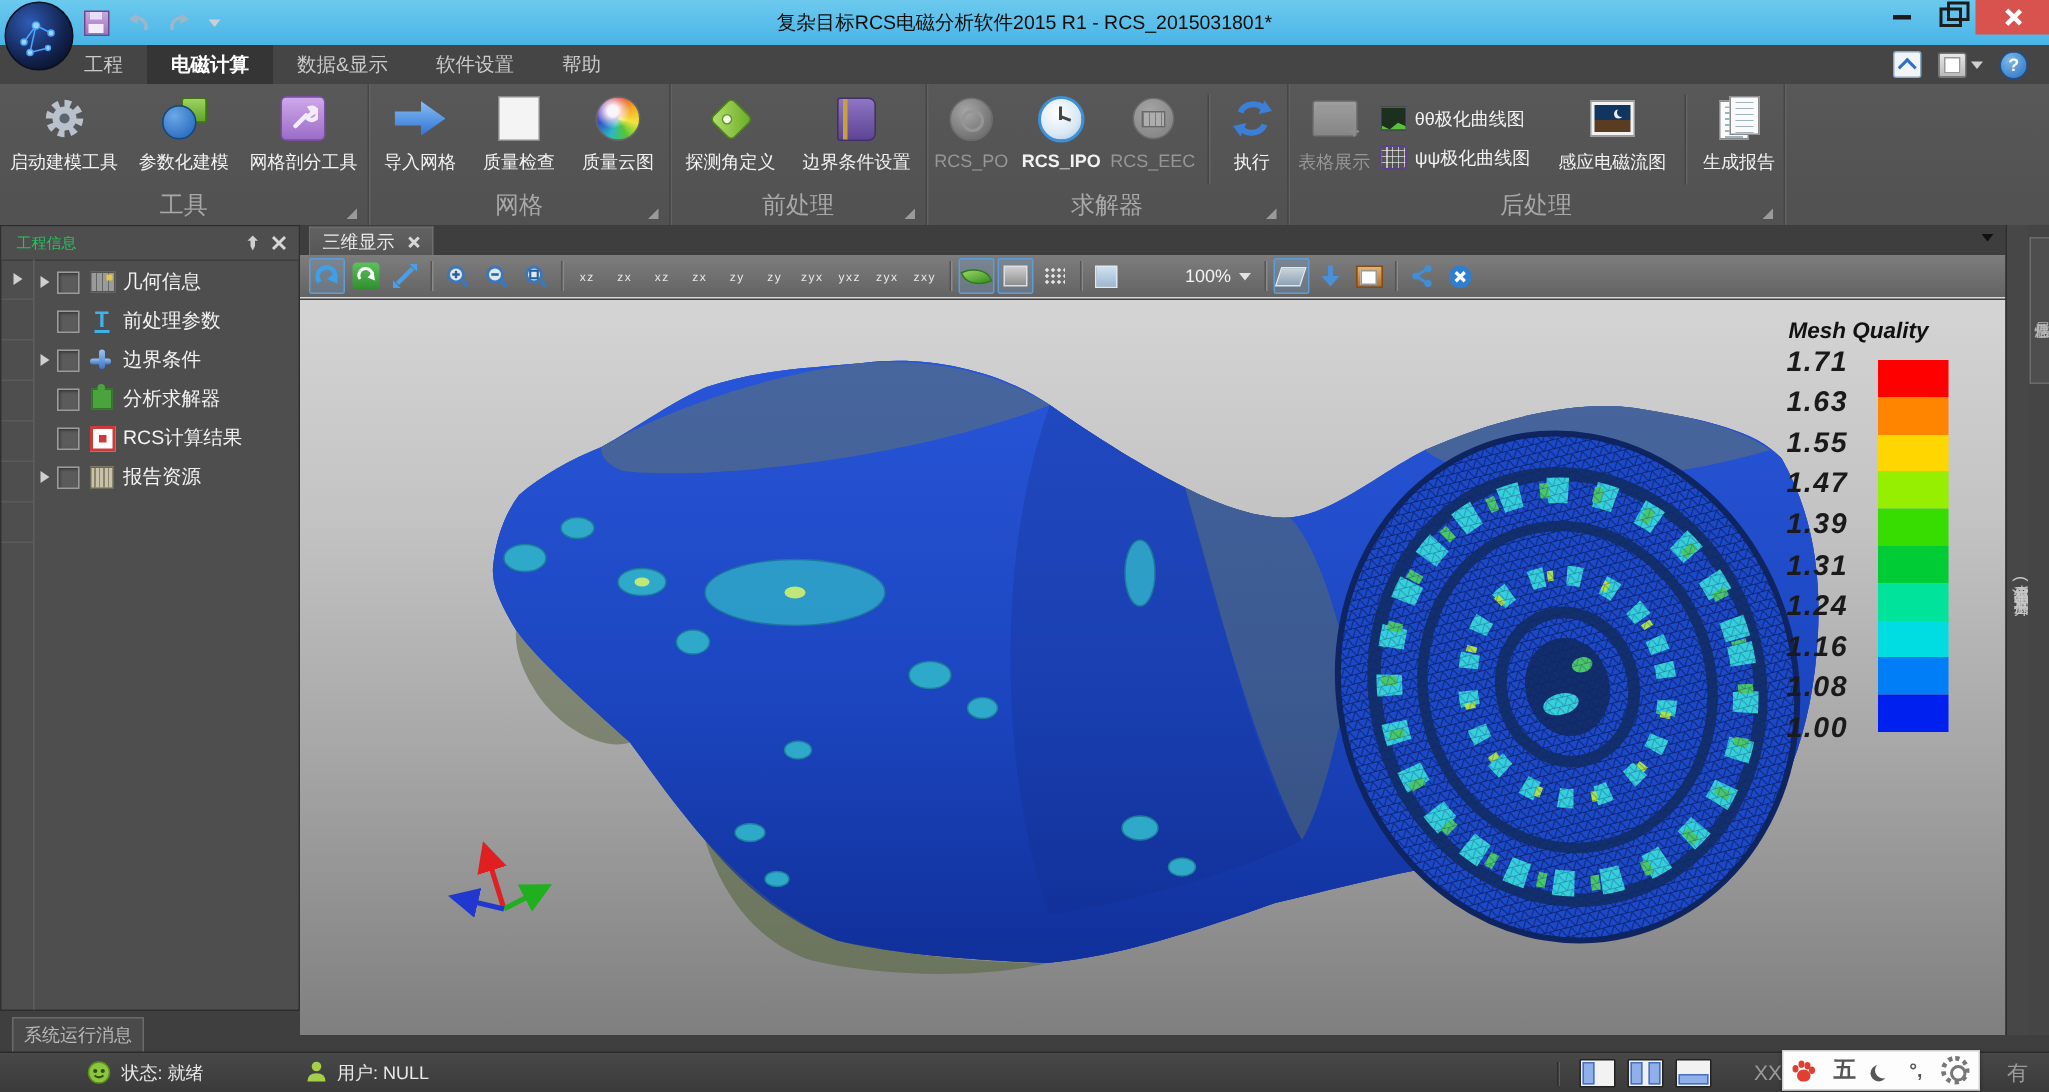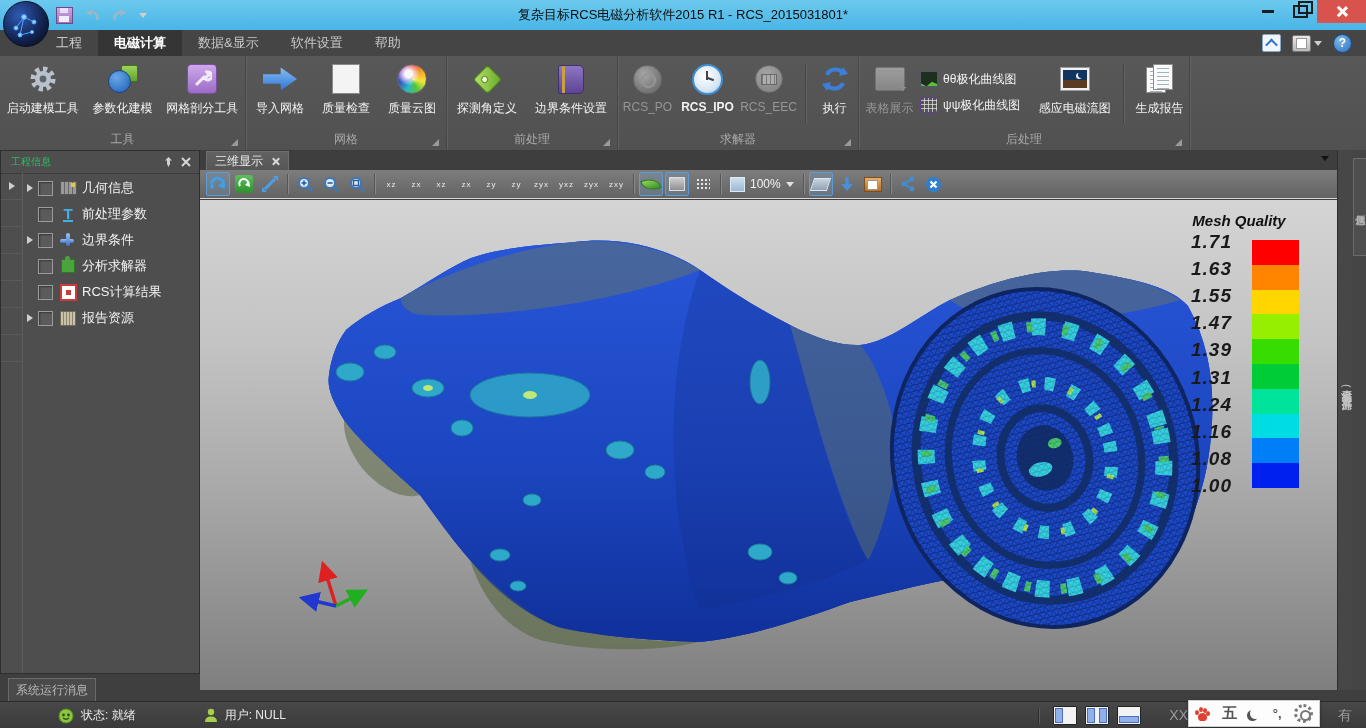--- a/index.html
+++ b/index.html
@@ -46,21 +46,21 @@
 
   
   .ribbon{left:0;top:56px;width:1366px;height:94px;background:linear-gradient(#585858,#515151);display:flex;border-bottom:1px solid #3a3a3a;}
   .rgroup{position:relative;border-right:1px solid #464646;box-shadow:1px 0 0 #616161;height:94px;}
   .rbtns{display:flex;justify-content:center;align-items:flex-start;height:72px;padding-top:3px;}
   .rbtn{display:flex;flex-direction:column;align-items:center;justify-content:flex-start;height:66px;padding-top:2px;cursor:default;}
   .ricon{height:36px;display:flex;align-items:center;justify-content:center;}
   .rlab{font-size:12px;color:#f2f2f2;white-space:nowrap;margin-top:3px;}
   .rbtn.disabled .rlab{color:#969696;}
   .rbtn.disabled .ricon{opacity:.55;filter:grayscale(1);}
-  .rgl{position:absolute;bottom:2px;left:0;right:0;text-align:center;font-size:12px;color:#a8a8a8;}
+  .rgl{position:absolute;bottom:2px;left:0;right:0;text-align:center;font-size:16px;color:#a8a8a8;}
   .launcher{position:absolute;bottom:4px;right:7px;width:0;height:0;border-left:7px solid transparent;border-bottom:7px solid #9a9a9a;}
   .vsep{width:1px;background:#454545;box-shadow:1px 0 0 #636363;height:60px;margin:4px 6px 0;}
   .rsmallcol{display:flex;flex-direction:column;justify-content:center;height:66px;gap:6px;}
   .rsmall{display:flex;align-items:center;gap:5px;height:20px;cursor:default;}
   .rsmall .rlab{margin-top:0;}
 
   
   .ic-circle-square{position:relative;width:32px;height:30px;}
   .ic-circle-square .sq{position:absolute;right:1px;top:1px;width:15px;height:15px;background:linear-gradient(#9ed45e,#5fa32c);border:1px solid #3f7417;border-radius:2px;}
   .ic-circle-square .ci{position:absolute;left:1px;bottom:1px;width:21px;height:21px;border-radius:50%;background:radial-gradient(circle at 35% 30%,#6aa8e8,#1d5fb4);border:1px solid #14477e;}
@@ -141,21 +141,21 @@
             display:flex;align-items:center;padding-left:6px;box-sizing:border-box;gap:2px;}
   .tbi{width:22px;height:22px;display:flex;align-items:center;justify-content:center;border:1px solid transparent;border-radius:2px;position:relative;}
   .tbi.sel{border-color:#5f9bd4;background:rgba(120,170,220,.25);}
   .tbsep{width:1px;height:20px;background:#555;box-shadow:1px 0 0 #8a8a8a;margin:0 3px;}
   .viewbtn{width:23px;height:22px;display:flex;align-items:center;justify-content:center;font-size:8px;color:#e9e9e9;letter-spacing:1px;}
   .ic-leaf{width:16px;height:11px;background:linear-gradient(#8ed05a,#3f9428);border-radius:0 90% 0 90%;transform:rotate(-20deg);border:1px solid #2e7a1c;}
   .ic-plane{width:14px;height:12px;background:linear-gradient(#cfcfcf,#8f8f8f);border:1px solid #dedede;}
   .ic-dots{width:14px;height:12px;background-image:radial-gradient(#e6e6e6 1px,transparent 1.2px);background-size:4px 4px;}
   .zoomctl{display:flex;align-items:center;gap:5px;padding:0 4px;height:22px;}
   .zoomctl .sqr{width:13px;height:13px;background:linear-gradient(#cfe0ef,#9cb8d4);border:1px solid #dfe9f2;}
-  .zoomctl .ztxt{font-size:12px;color:#f2f2f2;}
+  .zoomctl .ztxt{font-size:12px;color:#f2f2f2;margin-left:40px;}
   .ic-folder{width:16px;height:13px;background:linear-gradient(#e8b26a,#b4702a);border:1px solid #7e4e1d;position:relative;}
   .ic-folder:before{content:"";position:absolute;left:2px;top:2px;width:9px;height:8px;background:#fff;border:1px solid #999;}
   .ic-clip{width:15px;height:11px;background:linear-gradient(#c9d4dd,#8fa2b4);transform:skewX(-18deg);border:1px solid #dfe7ee;}
 
   .viewport{left:200px;top:200px;width:1137px;height:490px;background:linear-gradient(180deg,#d4d4d4 0%,#c3c3c3 30%,#a8a8a8 60%,#7f7f7f 100%);overflow:hidden;}
 
   
   .legend-title{left:1168px;top:212px;width:142px;text-align:center;font-size:15px;font-weight:bold;font-style:italic;color:#111;}
   .legend-vals{left:1170px;top:228px;width:62px;display:flex;flex-direction:column;}
   .legend-vals div{height:27.2px;display:flex;align-items:center;justify-content:flex-end;
@@ -169,21 +169,21 @@
   .stripB{left:1352px;top:150px;width:14px;height:540px;background:#454545;}
   .propTab{position:absolute;left:1px;top:8px;width:12px;height:96px;border:1px solid #6c6c6c;background:#4e4e4e;
            display:flex;align-items:center;justify-content:center;}
   .propTab span{writing-mode:vertical-rl;font-size:10px;color:#b8b8b8;}
 
   
   .msgTab{left:8px;top:678px;width:86px;height:23px;background:#4a4a4a;border:1px solid #6a6a6a;border-bottom:none;
           display:flex;align-items:center;justify-content:center;font-size:12px;color:#b9b9b9;}
   .statusbar{left:0;top:701px;width:1366px;height:27px;background:linear-gradient(#484848,#3a3a3a);border-top:1px solid #2b2b2b;
              display:flex;align-items:center;font-size:12px;color:#e9e9e9;}
-  .sb-item{display:flex;align-items:center;gap:7px;}
+  .sb-item{display:flex;gap:7px;}
   .sb-sep{width:1px;height:16px;background:#2d2d2d;box-shadow:1px 0 0 #5c5c5c;margin:0 10px;}
   .lyico{width:22px;height:17px;background:#f2f2f2;border:1px solid #222;border-radius:1px;position:relative;margin:0 4px;}
   .lyico i{position:absolute;background:#8fb0e8;border:1px solid #4a6fc0;}
   .ly1 i{left:1px;top:1px;bottom:1px;width:6px;}
   .ly2 i.l{left:1px;top:1px;bottom:1px;width:6px;} .ly2 i.r{right:1px;top:1px;bottom:1px;width:6px;}
   .ly3 i{left:1px;right:1px;bottom:1px;height:5px;}
   .brand{color:#9a9a9a;font-size:14px;}
   .ime{position:absolute;right:46px;top:700px;width:130px;height:25px;background:#fdfdfd;border:1px solid #d0d0d0;
        display:flex;align-items:center;justify-content:space-around;box-shadow:0 1px 3px rgba(0,0,0,.4);}
   .ime .wb{font-size:15px;font-weight:bold;color:#555;}

